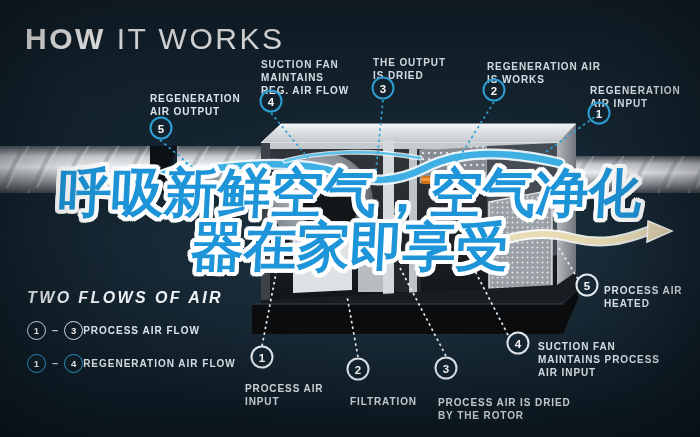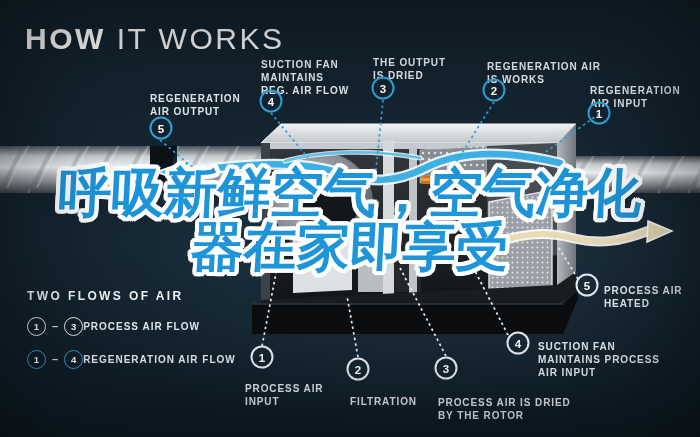--- a/index.html
+++ b/index.html
@@ -21,21 +21,21 @@
   .badge{
     position:absolute;z-index:4;width:23px;height:23px;border-radius:50%;
     display:flex;align-items:center;justify-content:center;
     transform:translate(-50%,-50%);
     font-size:11.5px;font-weight:700;color:#fff;box-sizing:border-box;
   }
   .badge-blue{border:2px solid #2fa3da;}
   .badge-white{border:2px solid #e8eef2;}
 
   .legend{position:absolute;left:27px;top:289px;z-index:4;}
-  .legend-title{font-size:12px;font-weight:600;letter-spacing:2.4px;color:#f0f4f6;white-space:nowrap;}
+  .legend-title{font-size:16px;font-weight:600;letter-spacing:2.4px;color:#f0f4f6;white-space:nowrap;font-style:italic;}
   .legend-row{display:flex;align-items:center;margin-top:13px;height:20px;}
   .legend-badge{
     width:19px;height:19px;border-radius:50%;box-sizing:border-box;
     display:inline-flex;align-items:center;justify-content:center;
     font-size:9.5px;font-weight:700;color:#fff;flex:0 0 auto;
   }
   .lb-white{border:1.7px solid #e8eef2;}
   .lb-blue{border:1.7px solid #2fa3da;}
   .legend-sep{color:#dfe5ea;font-weight:700;margin:0 6px;font-size:11px;}
   .legend-label{margin-left:0;font-size:10px;font-weight:700;letter-spacing:1px;color:#e4ebf0;white-space:nowrap;}

